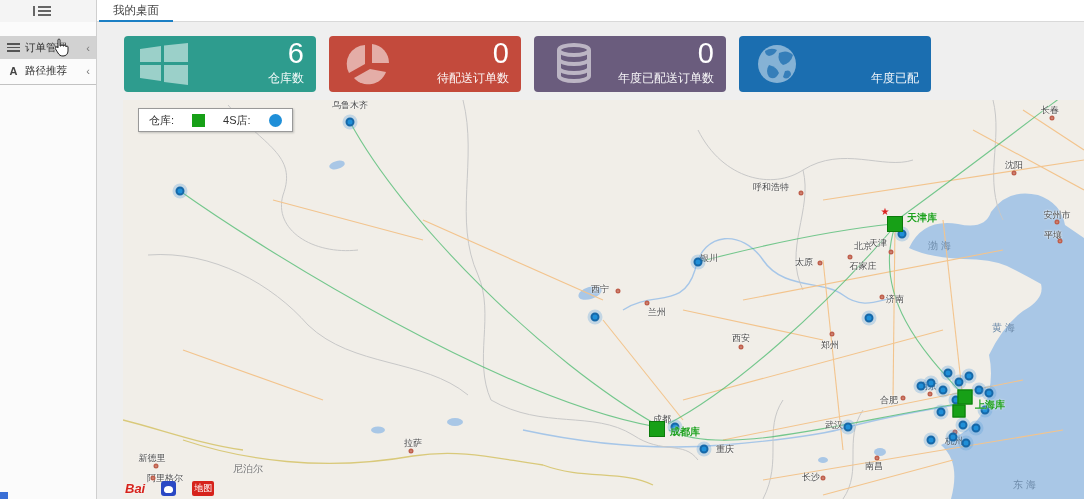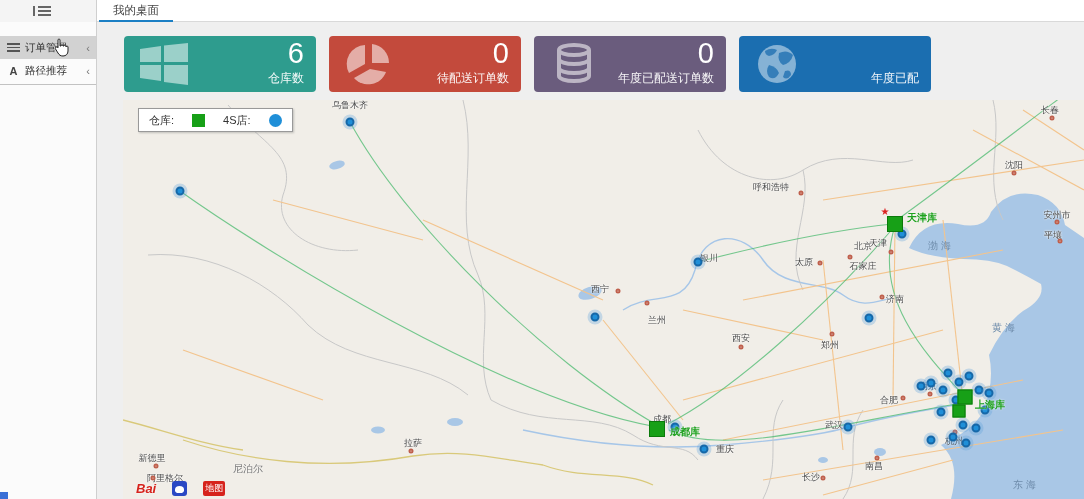--- a/index.html
+++ b/index.html
@@ -59,21 +59,21 @@
     white-space:nowrap; text-shadow:0 0 2px #fff; }
 
   
   #legend { position:absolute; left:15px; top:8px; height:24px; background:#fff; border:1px solid #999;
     box-shadow:1px 1px 2px rgba(0,0,0,.2); display:flex; align-items:center; padding:0 10px; gap:18px;
     font-size:11px; color:#333; z-index:40; }
   #legend .sq { width:13px; height:13px; background:#17a017; }
   #legend .ci { width:13px; height:13px; border-radius:50%; background:#1f8fd8; }
 
   
-  #baidu { position:absolute; left:13px; bottom:3px; display:flex; align-items:center; gap:16px; z-index:40; cursor:pointer; }
+  #baidu { position:absolute; left:2px; bottom:3px; display:flex; align-items:center; gap:16px; z-index:40; cursor:pointer; }
   #baidu .bd-bai { color:#d6231c; font-weight:bold; font-size:13px; font-style:italic; text-shadow:0 0 2px #fff; }
   #baidu .bd-paw { width:15px; height:15px; background:#2a48c4; border-radius:3px; position:relative; }
   #baidu .bd-paw:after { content:""; position:absolute; left:3px; top:5px; width:9px; height:7px;
     background:#fff; border-radius:50% 50% 40% 40%; }
   #baidu .bd-map { background:#d6231c; color:#fff; font-size:9px; padding:1px 2px; border-radius:2px; }
 
   #cursor { position:absolute; left:52px; top:38px; z-index:90; pointer-events:none; }
   #corner { position:absolute; left:0; bottom:0; width:8px; height:7px; background:#3a6fd6; }
 </style>
 </head>
@@ -248,21 +248,21 @@
         <div class="city-dot" style="left: 937px; top: 141px;"></div>
         <div class="city-label" style="left: 562px; top: 158px; margin-left: 24px;">银川</div>
         <div class="city-label" style="left: 681px; top: 162px;">太原</div>
         <div class="city-dot" style="left: 697px; top: 163px;"></div>
         <div class="city-label" style="left: 740px; top: 166px;">石家庄</div>
         <div class="city-dot" style="left: 727px; top: 157px;"></div>
         <div class="city-label" style="left: 772px; top: 199px;">济南</div>
         <div class="city-dot" style="left: 759px; top: 197px;"></div>
         <div class="city-label" style="left: 477px; top: 189px;">西宁</div>
         <div class="city-dot" style="left: 495px; top: 191px;"></div>
-        <div class="city-label" style="left: 534px; top: 212px; margin-top: 8px;">兰州</div>
+        <div class="city-label" style="left: 534px; top: 212px;">兰州</div>
         <div class="city-dot" style="left: 524px; top: 203px;"></div>
         <div class="city-label" style="left: 618px; top: 238px;">西安</div>
         <div class="city-dot" style="left: 618px; top: 247px;"></div>
         <div class="city-label" style="left: 707px; top: 245px;">郑州</div>
         <div class="city-dot" style="left: 709px; top: 234px;"></div>
         <div class="city-label" style="left: 805px; top: 286px;">南京</div>
         <div class="city-dot" style="left: 807px; top: 294px;"></div>
         <div class="city-label" style="left: 766px; top: 300px;">合肥</div>
         <div class="city-dot" style="left: 780px; top: 298px;"></div>
         <div class="city-label" style="left: 711px; top: 325px;">武汉</div>

